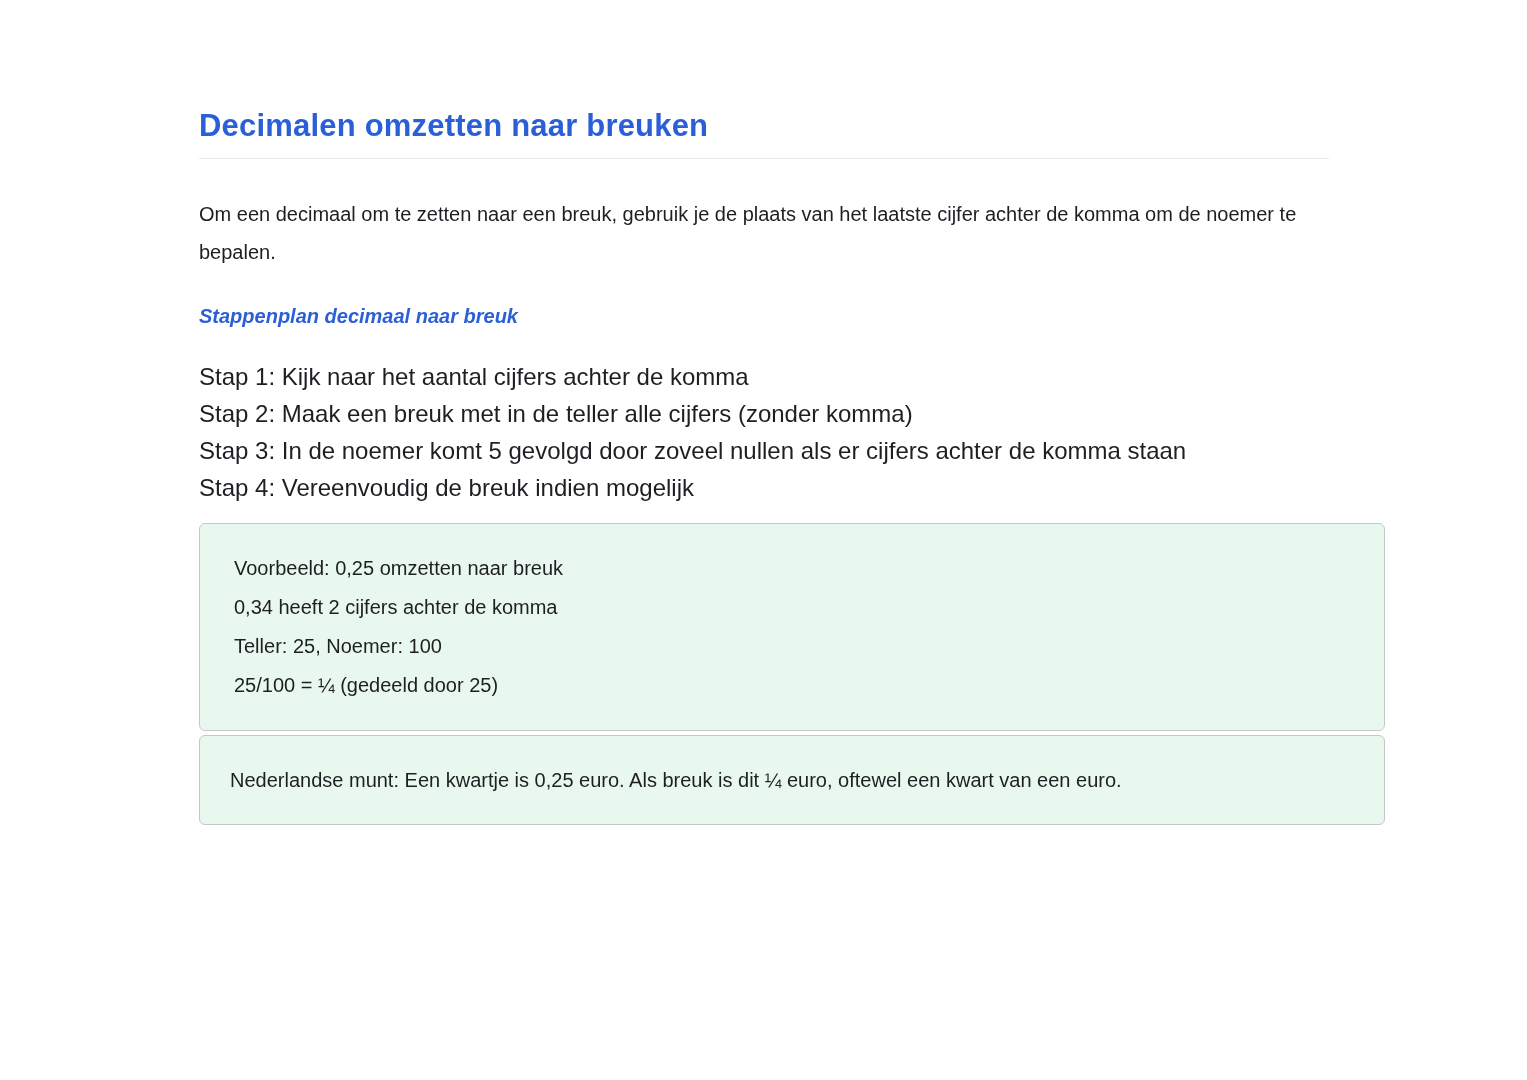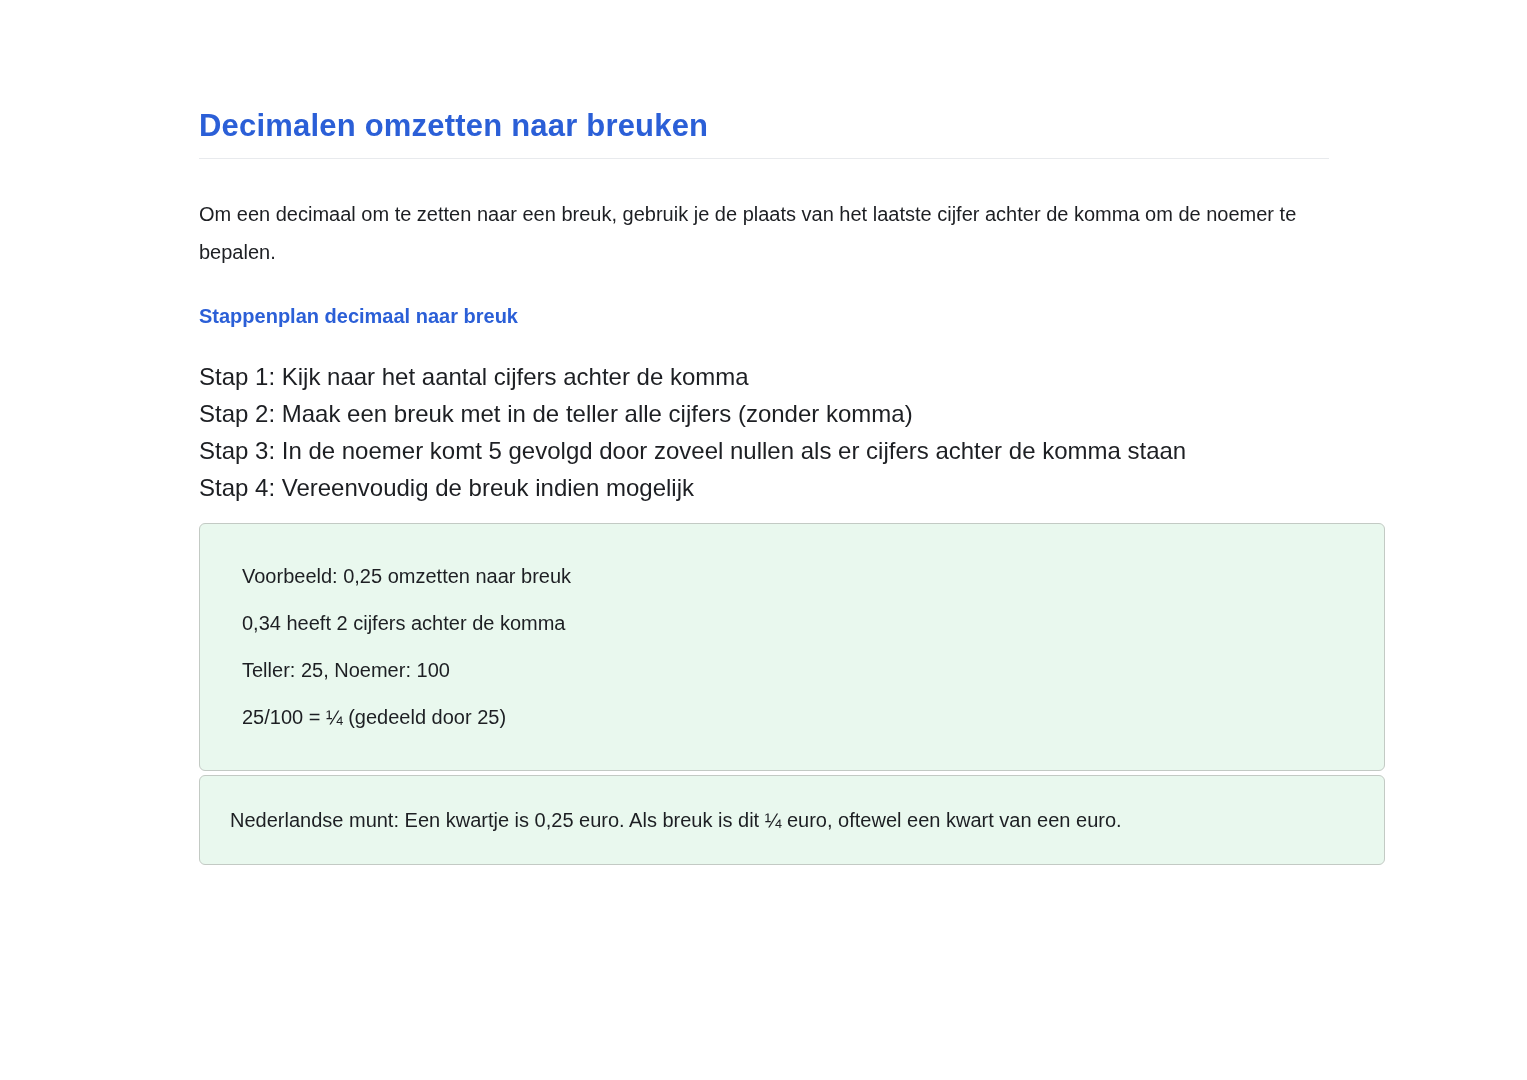--- a/index.html
+++ b/index.html
@@ -44,40 +44,41 @@
   .intro {
     margin-top: 36px;
     max-width: 1135px;
   }
   .subheading {
     margin: 33px 0 0 0;
     font-size: 20px;
     line-height: 24px;
     font-weight: 700;
     color: #2b5fd7;
+    font-style: italic;
   }
   .steps {
     margin-top: 30px;
   }
   .steps p {
     margin: 0;
     font-size: 24px;
     line-height: 37px;
   }
   .green-box {
     background: #e9f8ee;
     border: 1px solid #c3cac4;
     border-radius: 6px;
   }
   .example-box {
     margin-top: 17px;
     padding: 23px 30px;
   }
   .example-box p {
-    margin: 12px;
+    margin: 4px;
     font-size: 20px;
     line-height: 35px;
   }
   .simplify {
     margin-top: 18px;
     max-width: 1135px;
   }
   .note-box {
     margin-top: 4px;
     padding: 30px 30px;

